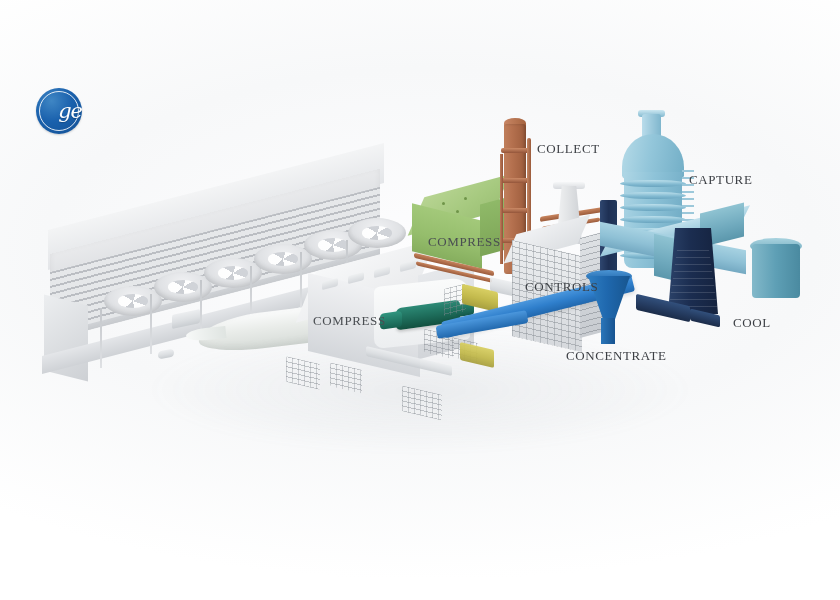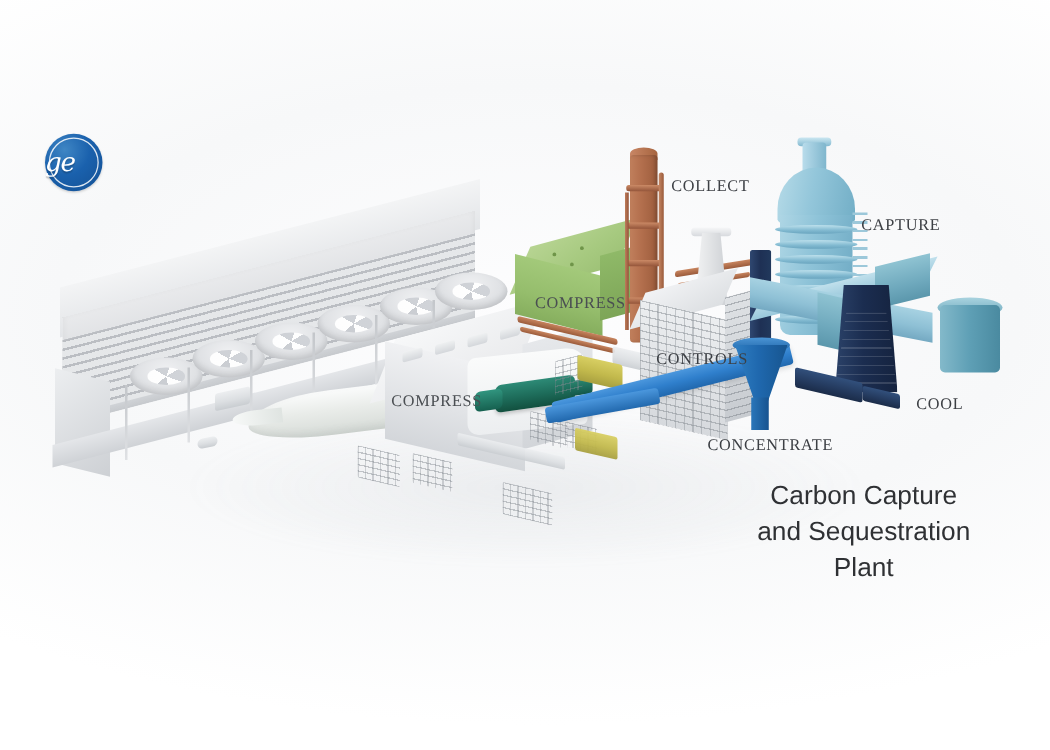--- a/index.html
+++ b/index.html
@@ -29,26 +29,26 @@
     position: absolute;
     left: 40px; top: 300px;
     width: 760px; height: 180px;
     background: radial-gradient(ellipse 50% 50% at 50% 50%, rgba(120,130,140,0.10) 0%, rgba(255,255,255,0) 72%);
     filter: blur(3px);
   }
 
   
   .ge-logo {
     position: absolute;
-    left: 36px; top: 107px;
+    left: 36px; top: 88px;
     width: 46px; height: 46px;
     border-radius: 50%;
     background: radial-gradient(circle at 34% 28%, #3f86c4 0%, #1a61ad 45%, #134f92 100%);
     box-shadow: 0 1px 2px rgba(0,0,0,0.18);
-    display: flex; align-items: center; justify-content: flex-start;
+    display: flex; align-items: center; justify-content: flex-end;
   }
   .ge-logo .ring {
     position: absolute; left: 3px; top: 3px; right: 3px; bottom: 3px;
     border-radius: 50%;
     border: 1.5px solid rgba(255,255,255,0.85);
   }
   .ge-logo .mono {
     position: relative;
     color: #ffffff;
     font-family: "DejaVu Serif", serif;
@@ -602,17 +602,14 @@
 
   <div class="callout" style="left:485px; top:279px;margin-left:40px;">CONTROLS</div>
 
   <div class="callout" style="left:689px; top:172px;">CAPTURE</div>
 
   <div class="callout" style="left:566px; top:348px;">CONCENTRATE</div>
 
   <div class="callout" style="left:733px; top:315px;">COOL</div>
 
 
-  <div class="caption" style="left:572px; top:382px; width:238px;">Carbon Capture
-and Sequestration
-Plant</div>
 
 </div>
 
 </body></html>

